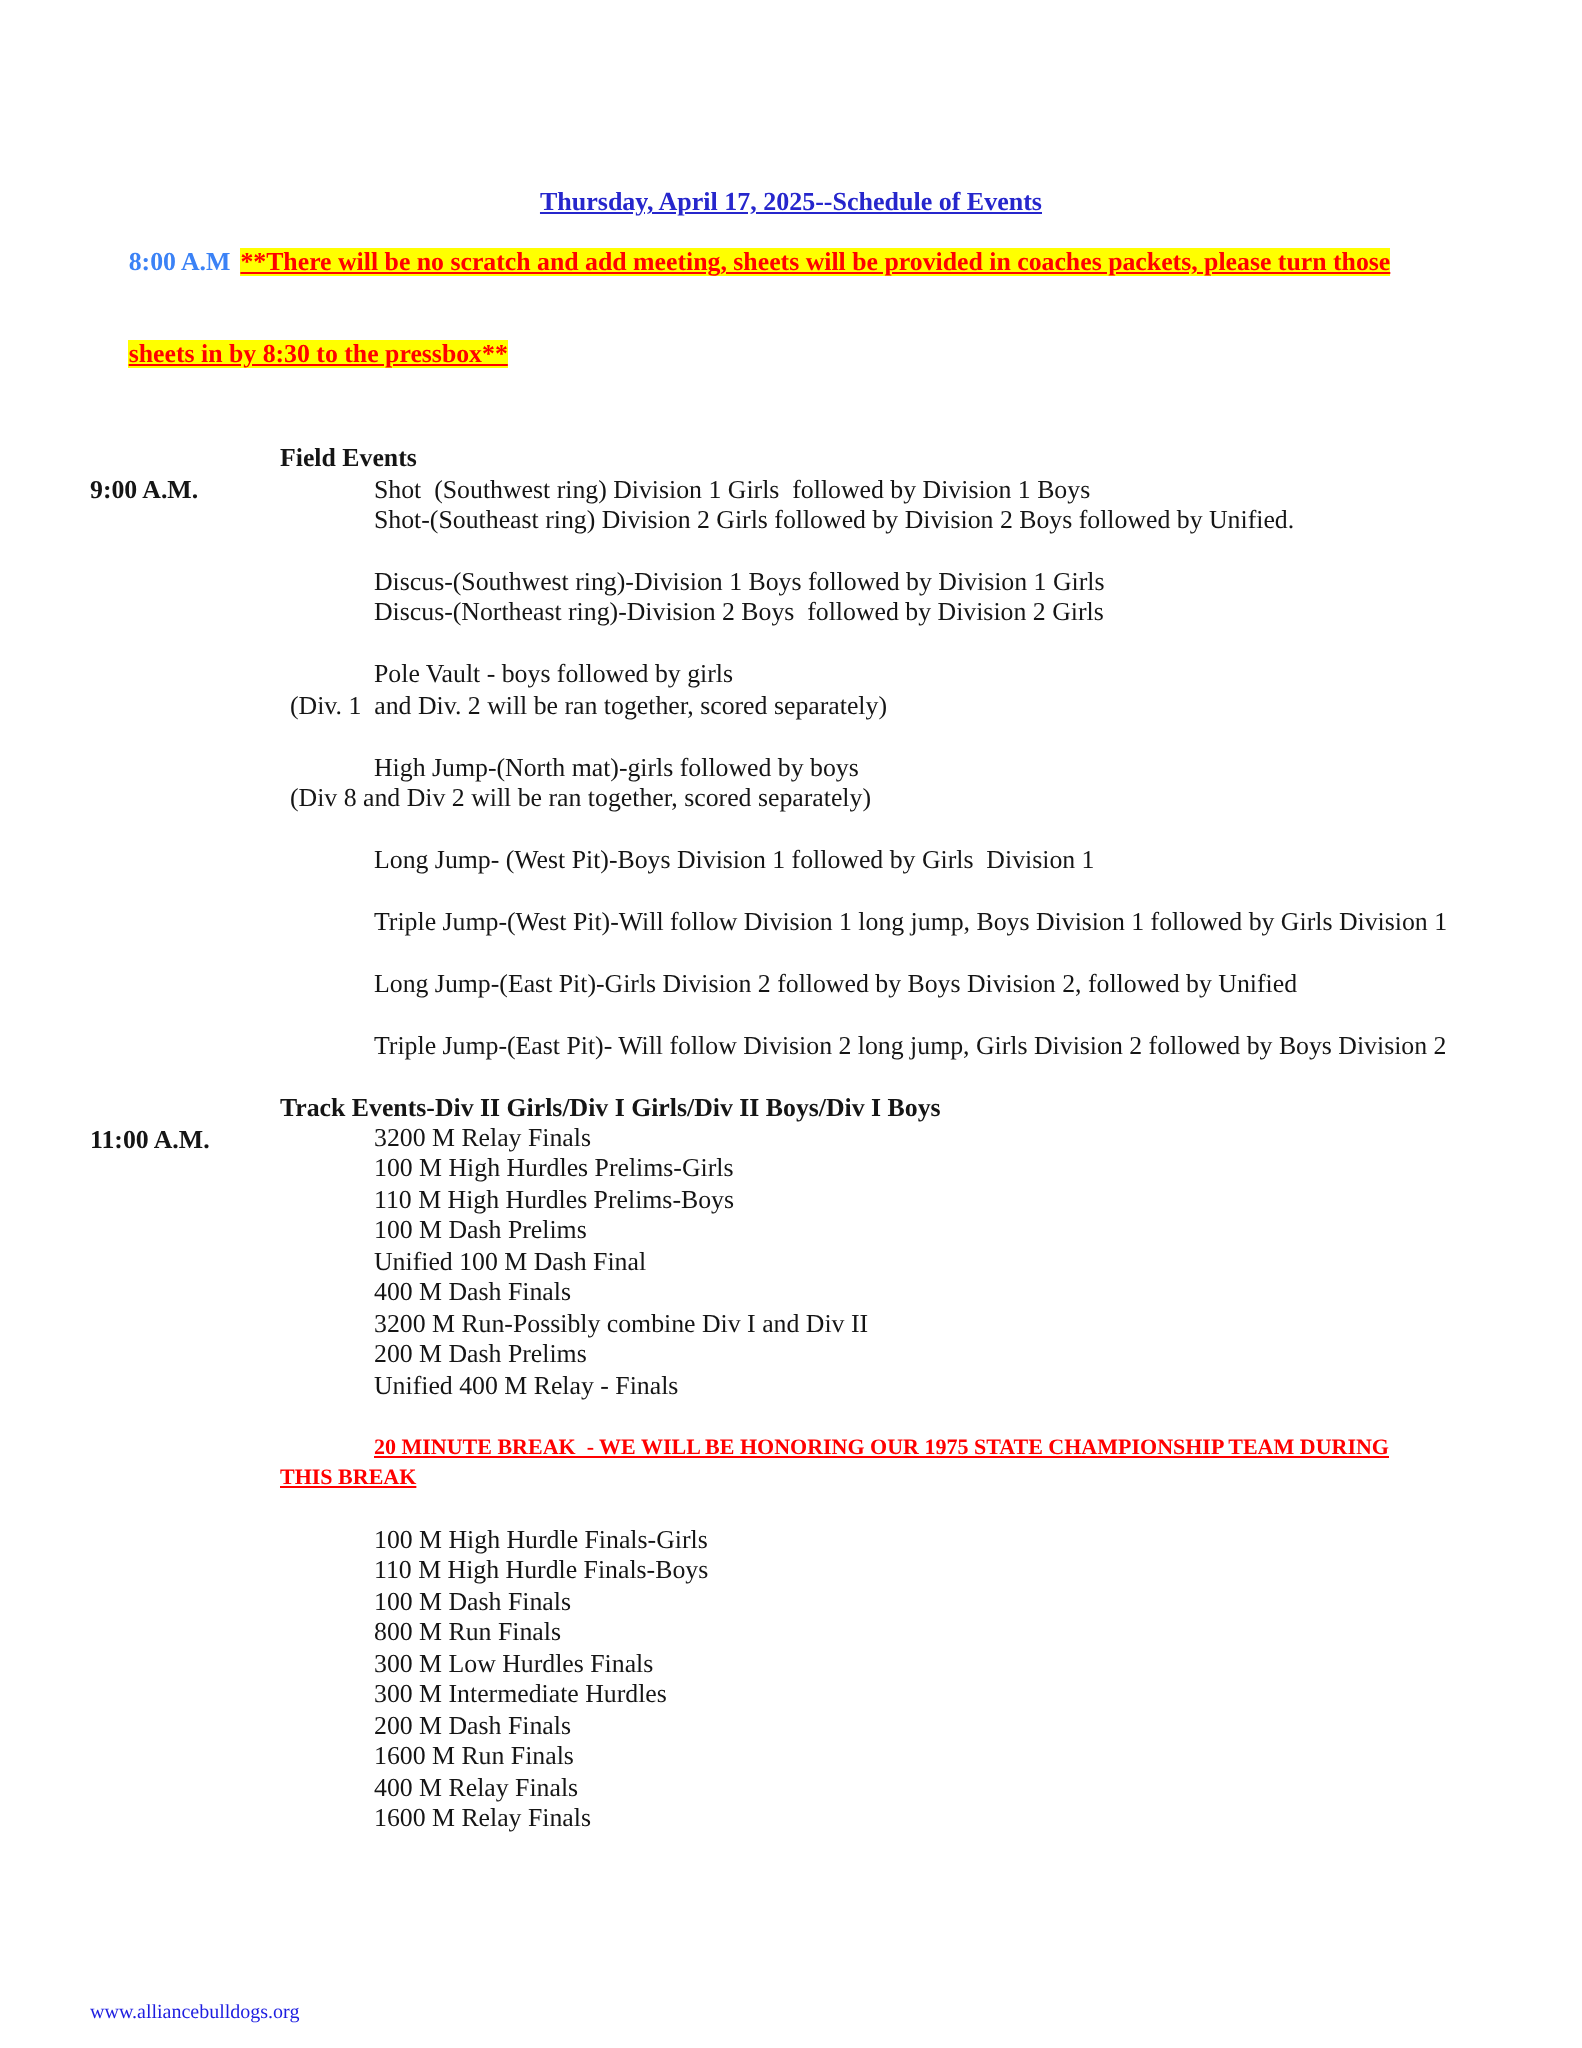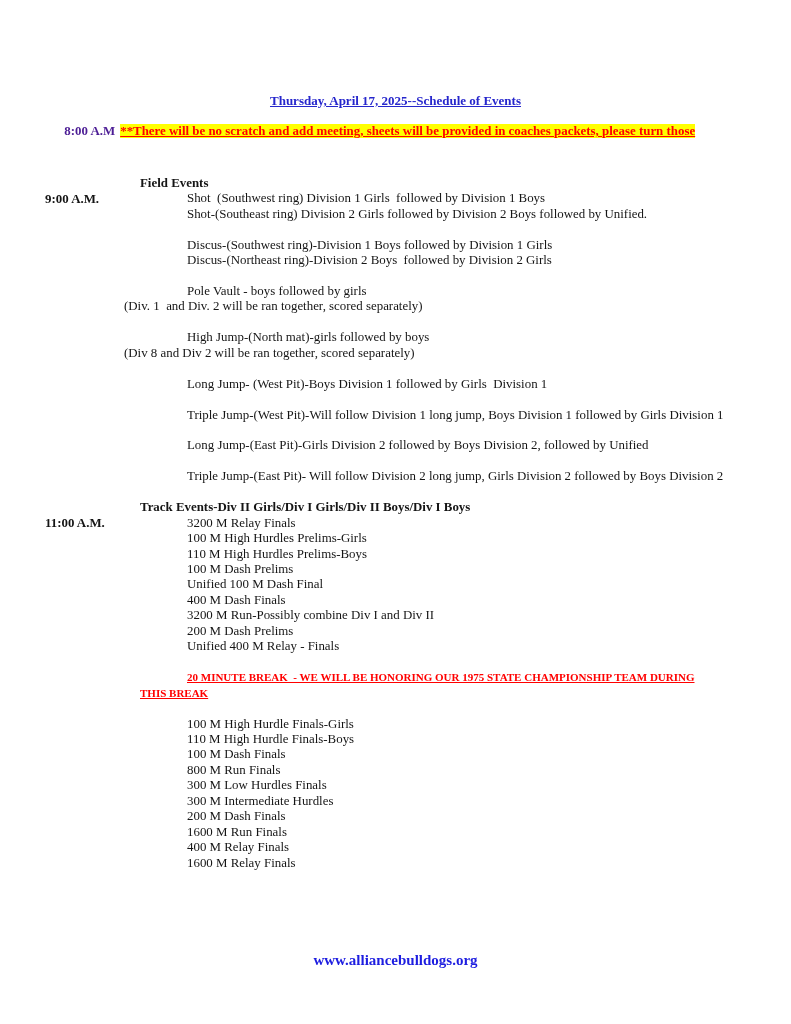--- a/index.html
+++ b/index.html
@@ -33,21 +33,21 @@
     text-decoration: underline;
     white-space: pre;
   }
   .notice-block {
     margin-bottom: 21px;
   }
   .notice-block .line {
     font-weight: bold;
   }
   .notice-time {
-    color: #4c1d95;
+    color: #3b82f6;
     margin-right: 5px;
     text-align: right;
   }
   .notice-hl {
     color: var(--alert-red, #ff0000);
     background: var(--highlight-yellow, #ffff00);
     text-decoration: underline;
   }
   .section-line {
     margin-left: 95px;
@@ -57,57 +57,60 @@
   .section-time {
     position: absolute;
     left: -95px;
     top: 16px;
     font-weight: bold;
   }
   .event-line {
     margin-left: 142px;
   }
   .subnote-line {
-    margin-left: 79px;
+    margin-left: 100px;
   }
   .blank-line {
     height: 15.45px;
   }
   .break-line {
     font-weight: bold;
     color: var(--alert-red, #ff0000);
     text-decoration: underline;
     font-size: 11px;
   }
   .break-line-first {
     margin-left: 142px;
   }
   .break-line-wrap {
     margin-left: 95px;
   }
   .doc-footer {
     margin-top: 81px;
-    text-align: center;
-    font-weight: bold;
-    font-size: 15px;
+    text-align: left;
+    font-weight: normal;
+    font-size: 10px;
     line-height: 17px;
     color: var(--footer-blue, #1d1de0);
     white-space: pre;
   }
 </style>
 </head>
 <body>
 
 <div class="page">
 
   <div class="doc-title">Thursday, April 17, 2025--Schedule of Events</div>
 
   <div class="notice-block">
     <div class="line">
       <span class="notice-time">8:00 A.M</span><span class="notice-hl">**There will be no scratch and add meeting, sheets will be provided in coaches packets, please turn those</span>
+    </div>
+    <div class="line">
+      <span class="notice-hl">sheets in by 8:30 to the pressbox**</span>
     </div>
   </div>
 
   <div id="schedule">
       <div class="line section-line"><span class="section-time">9:00 A.M.</span><span>Field Events</span></div>
       <div class="line event-line">Shot  (Southwest ring) Division 1 Girls  followed by Division 1 Boys</div>
       <div class="line event-line">Shot-(Southeast ring) Division 2 Girls followed by Division 2 Boys followed by Unified.</div>
       <div class="blank-line"></div>
       <div class="line event-line">Discus-(Southwest ring)-Division 1 Boys followed by Division 1 Girls</div>
       <div class="line event-line">Discus-(Northeast ring)-Division 2 Boys  followed by Division 2 Girls</div>

